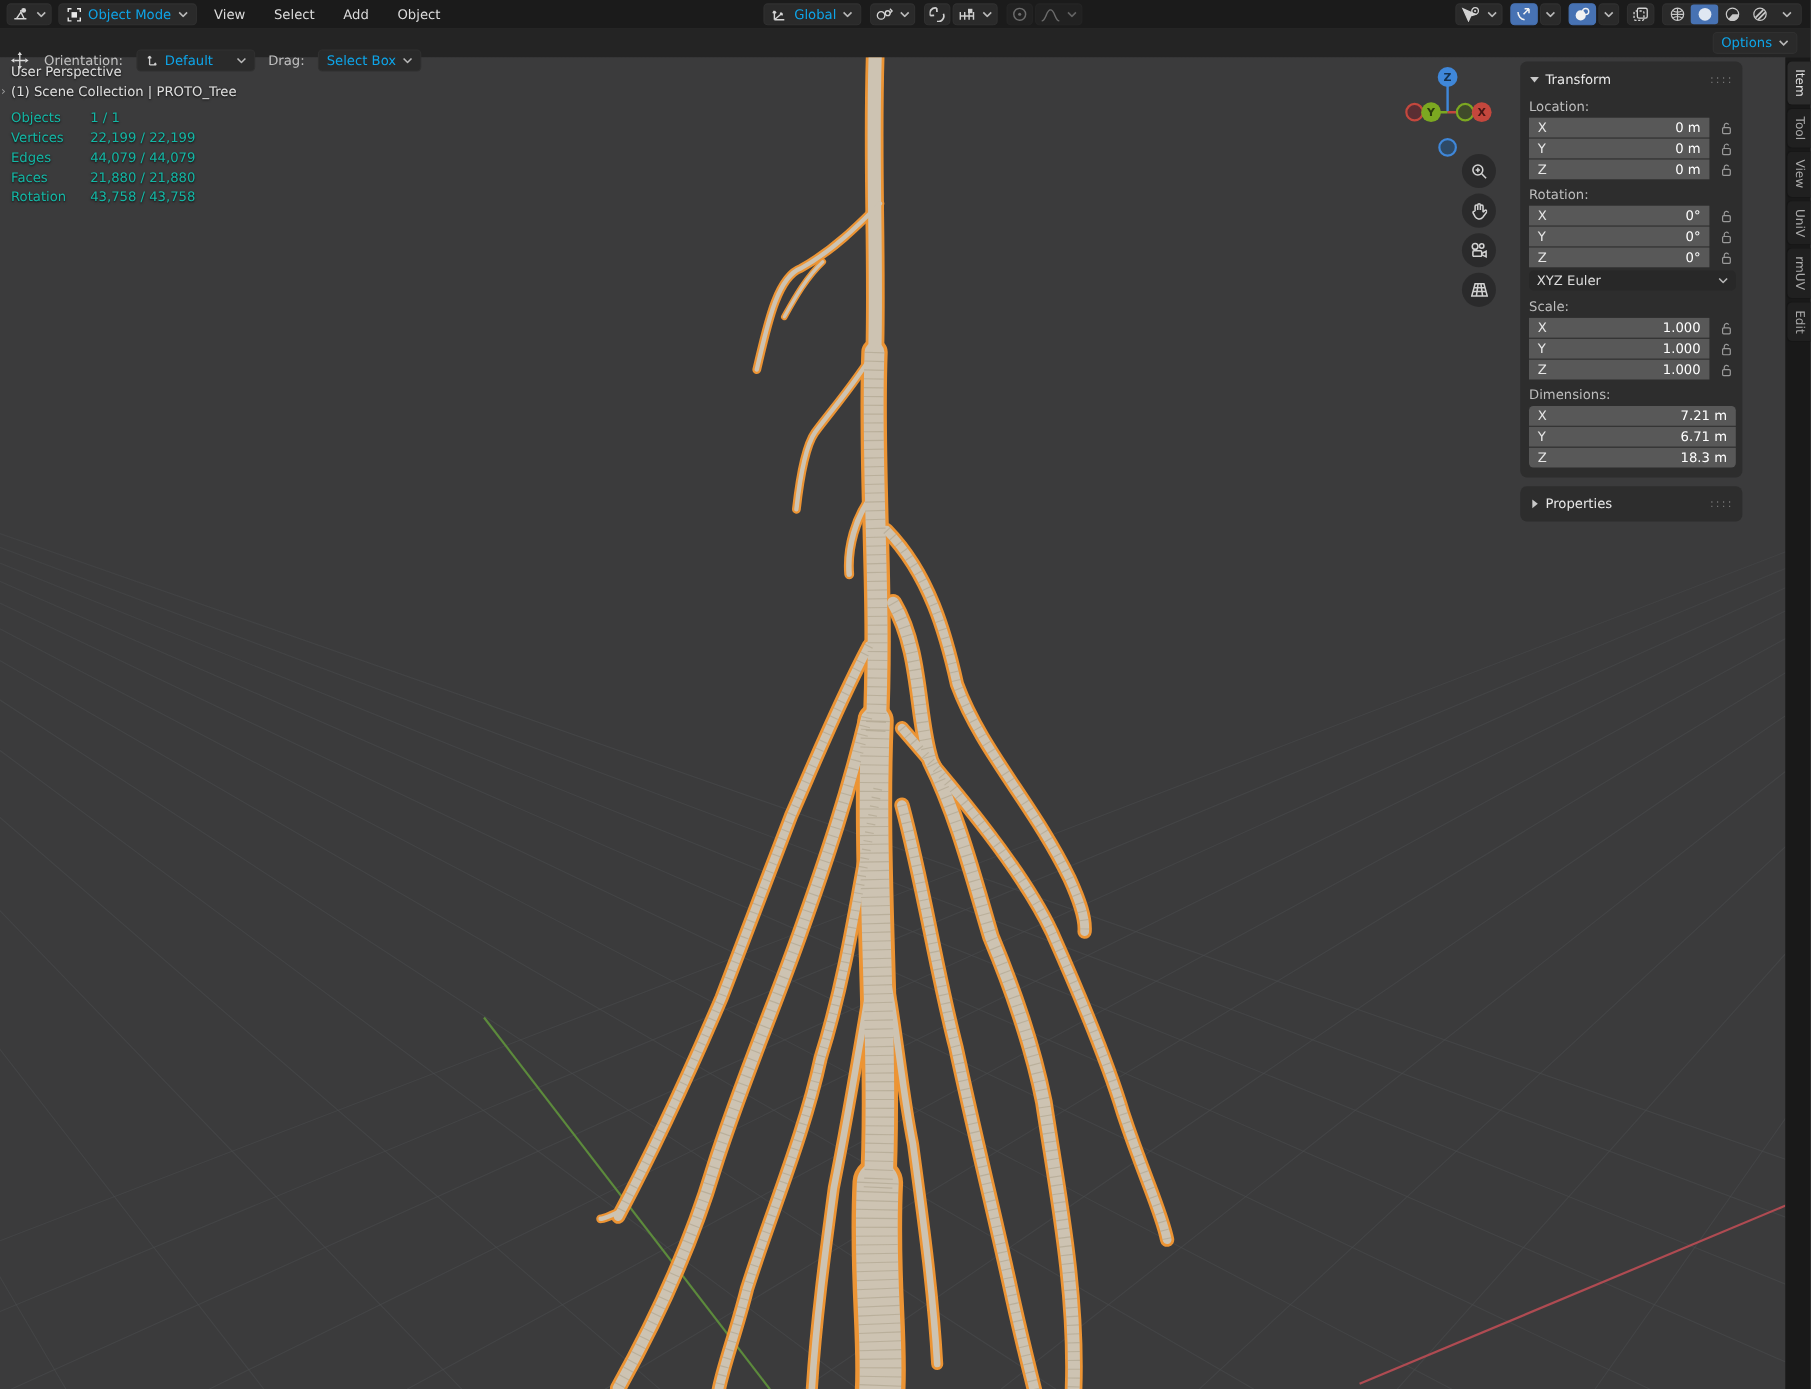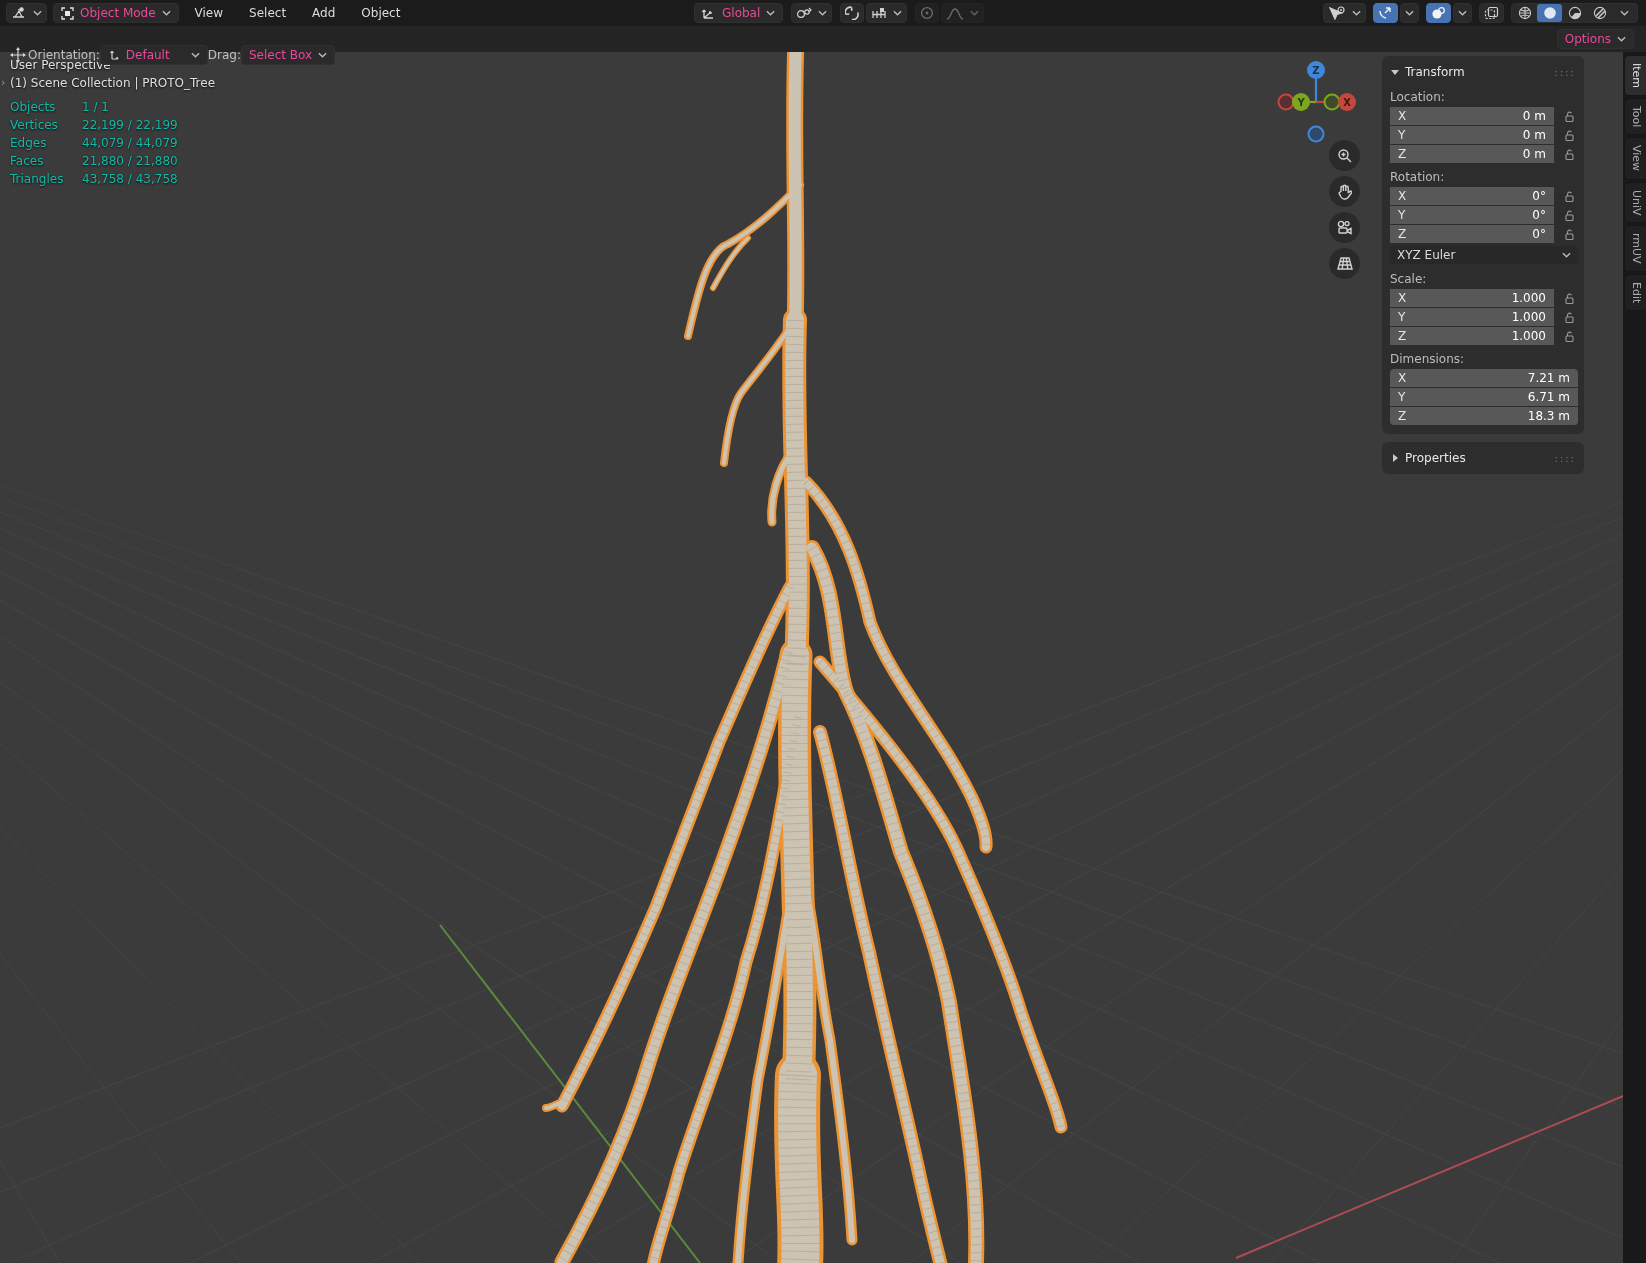--- a/index.html
+++ b/index.html
@@ -7,21 +7,21 @@
   body {
     font-family: "DejaVu Sans", "Liberation Sans", sans-serif;
     font-size: 12px; color:#d8d8d8; background:#3b3b3c; position:relative;
   }
   .bar { position:absolute; left:0; right:0; display:flex; align-items:center; }
   #topbar  { top:0;  height:26px; background:#1b1b1b; z-index:30; }
   #toolbar { top:26px; height:26px; background:#242424; z-index:30; }
   .hgroup { position:absolute; display:flex; align-items:center; gap:6px; height:26px; }
   .btn {
     background:#2a2a2a; border-radius:4px; height:20px; display:flex;
-    align-items:center; gap:6px; padding:0 7px; color:#ec4899; cursor:default;
+    align-items:center; gap:6px; padding:0 7px; color:#0ea5e9; cursor:default;
     border:1px solid #303030;
   }
   .btn.icononly { padding:0 4px; }
   .btn.active { background:#4772b3; border-color:#4772b3; }
   .btn.dim { opacity:.45; }
   .menu-item { padding:0 10px; color:#dcdcdc; }
   .chev { width:9px; height:6px; stroke:#b9b9b9; stroke-width:1.6; fill:none; }
   .seg { display:flex; background:#2a2a2a; border-radius:4px; border:1px solid #303030; height:20px; }
   .seg > span { width:25px; display:flex; align-items:center; justify-content:center; }
   .seg > span.active { background:#4772b3; border-radius:3px; }
@@ -319,21 +319,21 @@
       <span>
         <svg class="chev" viewBox="0 0 10 6">
             <path d="M1 1l4 4 4-4"></path>
           </svg>
       </span>
     </div>
   </div>
 </div>
 
 <div class="bar" id="toolbar">
-  <div class="hgroup" style="left:8px; gap:0;margin-top:32px;">
+  <div class="hgroup" style="left:8px; gap:12px;margin-top:32px;">
     <svg class="icon" width="20" height="20" viewBox="0 0 20 20" stroke="#d8d8d8" fill="#d8d8d8" stroke-width="1.2">
       <path d="M10,2 l2,3 h-4 Z M10,18 l2,-3 h-4 Z M2,10 l3,-2 v4 Z M18,10 l-3,-2 v4 Z" stroke="none"></path>
       <path d="M10,5 V15 M5,10 H15" fill="none"></path>
     </svg>
     <span class="label-dim">Orientation:</span>
     <div class="btn" style="width:108px;">
       <svg class="icon" width="12" height="12" viewBox="0 0 12 12" stroke="#cfcfcf" fill="none" stroke-width="1.2">
         <path d="M3,10 V2 M3,2 l-1.5,2 M3,2 l1.5,2 M3,10 l6,0 M9,10 l-2,-1 M9,10 l-1,-2" transform="translate(1,0)"></path>
       </svg>
       <span>Default</span>
@@ -364,21 +364,21 @@
   <div class="line">(1) Scene Collection | PROTO_Tree</div>
   <div class="statgrid">
     <span>Objects</span>
       <span>1 / 1</span>
     <span>Vertices</span>
       <span>22,199 / 22,199</span>
     <span>Edges</span>
       <span>44,079 / 44,079</span>
     <span>Faces</span>
       <span>21,880 / 21,880</span>
-    <span>Triangles</span>
+    <span>Rotation</span>
       <span>43,758 / 43,758</span>
   </div>
 </div>
 
 <svg id="gizmo" width="92" height="92" viewBox="0 0 92 92">
   <g font-family="DejaVu Sans, sans-serif" font-size="10" font-weight="bold" text-anchor="middle">
     <line x1="40" y1="19" x2="40" y2="46" stroke="#3f87d9" stroke-width="2.2"></line>
     <line x1="28" y1="46" x2="40" y2="46" stroke="#7ca821" stroke-width="2.2"></line>
     <line x1="40" y1="46" x2="68" y2="46" stroke="#c4473d" stroke-width="2.2"></line>
     <circle cx="40" cy="14" r="9" fill="#3f87d9"></circle>

